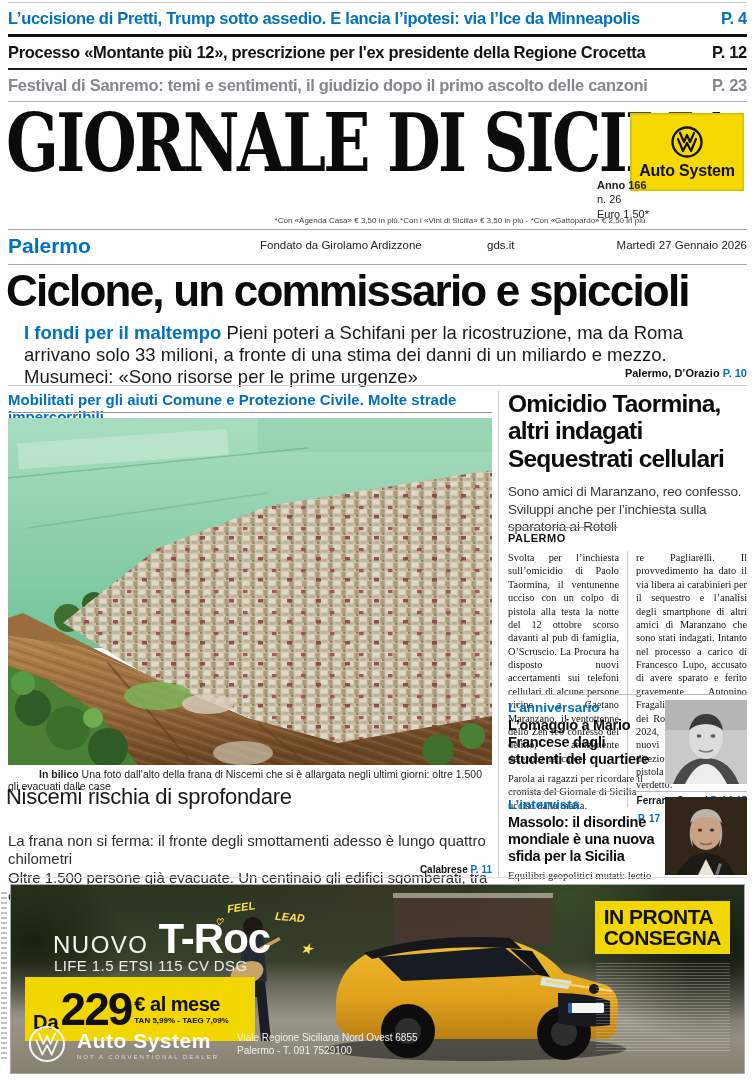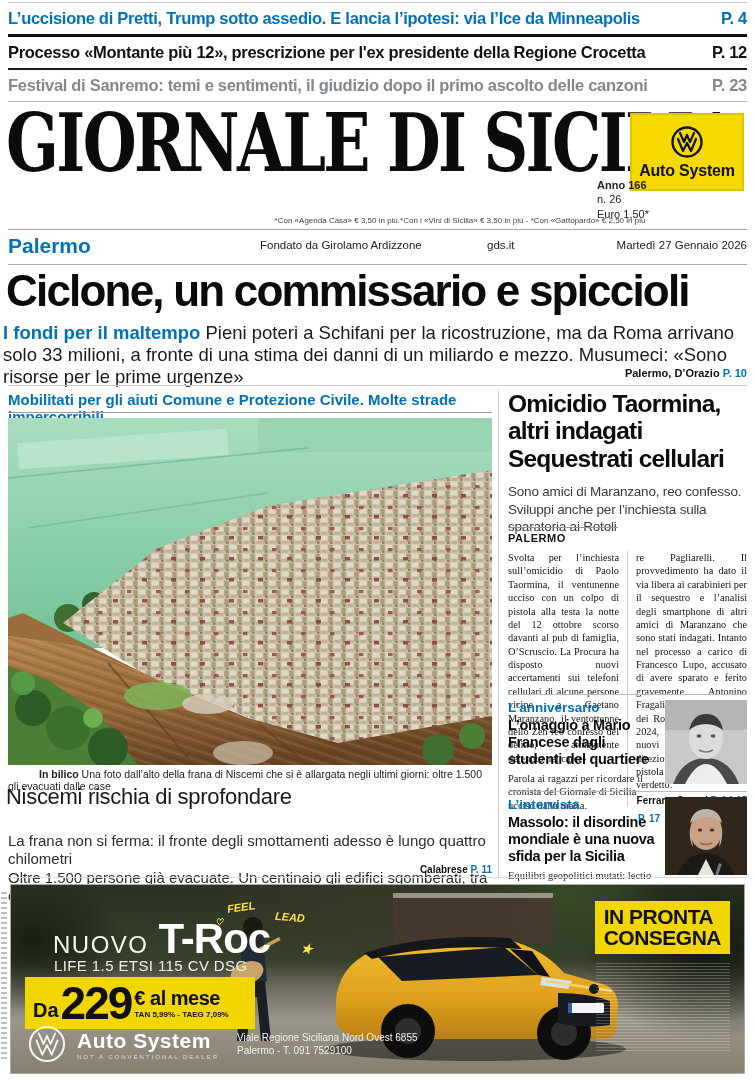--- a/index.html
+++ b/index.html
@@ -30,21 +30,21 @@
   
   .dateline{position:absolute;top:229px;left:8px;right:8px;height:34px;
       border-top:1px solid #a8a8a8;border-bottom:1px solid #a8a8a8;}
   .dateline span{position:absolute;top:9px;font-size:11.5px;color:#222;}
   .dl-city{left:0;top:4px !important;font-size:21px !important;font-weight:bold;color:#0072bc !important;}
   .dl-founder{left:252px;} .dl-site{left:479px;cursor:pointer;} .dl-date{right:0;}
 
   
   .lead-headline{position:absolute;top:266px;left:6px;font-size:44px;font-weight:800;
       letter-spacing:-1.8px;color:#0a0a0a;white-space:nowrap;cursor:pointer;}
-  .lead-deck{position:absolute;top:322px;left:3px;right:8px;font-size:18.5px;line-height:1.2;color:#1b1b1b;}
+  .lead-deck{position:absolute;top:322px;left:24px;right:8px;font-size:18.5px;line-height:1.2;color:#1b1b1b;}
   .lead-kicker{color:#0072bc;font-weight:bold;}
   .lead-byline{position:absolute;top:367px;right:8px;font-size:11px;font-weight:bold;color:#111;}
   .page-ref{color:#0072bc;font-weight:bold;}
   .rule-lead{position:absolute;top:385px;left:8px;right:8px;border-top:1px solid #ccc;}
 
   
   .kicker{position:absolute;top:391px;left:8px;width:484px;font-size:15px;font-weight:bold;color:#0072bc;}
   .kicker-rule{position:absolute;top:412px;left:8px;width:484px;border-top:1px solid #999;}
   .photo{position:absolute;top:418px;left:8px;width:484px;height:347px;}
   .photo svg{display:block;width:100%;height:100%;}
@@ -91,21 +91,21 @@
         radial-gradient(170px 120px at 95% 35%, rgba(16,22,12,.95), transparent 75%),
         radial-gradient(130px 100px at 3% 30%, rgba(22,30,13,.92), transparent 72%),
         radial-gradient(220px 130px at 50% 0%, rgba(66,56,42,.55), transparent 75%),
         linear-gradient(180deg,#2b3421 0%,#36402a 40%,#6d6a5d 54%,#9b968b 72%,#857f6d 100%);}
   .ad-house{position:absolute;left:382px;top:8px;width:160px;height:46px;background:#4c3730;
       border-top:5px solid #b9b3a6;opacity:.75;}
   .busker{position:absolute;left:206px;top:26px;width:72px;height:146px;}
   .ad-nuovo{position:absolute;left:42px;top:30px;color:#f4f4f4;font-size:24px;letter-spacing:1.5px;}
   .ad-model{font-size:42px;font-weight:800;letter-spacing:-1px;margin-left:10px;color:#fff;}
   .ad-trim{position:absolute;left:43px;top:72px;color:#eee;font-size:15px;font-weight:500;letter-spacing:.4px;}
-  .ad-pricebox{position:absolute;left:14px;top:92px;width:218px;height:52px;background:#f2d600;
+  .ad-pricebox{position:absolute;left:14px;top:92px;width:218px;height:64px;background:#f2d600;
       display:flex;align-items:center;padding:0 6px;color:#101010;}
   .ap-prefix{font-size:20px;font-weight:800;align-self:flex-end;margin:0 2px 7px 2px;}
   .ap-price{font-size:46px;font-weight:900;letter-spacing:-2px;line-height:1;}
   .ap-col{display:flex;flex-direction:column;margin-left:3px;}
   .ap-suffix{font-size:20px;font-weight:800;letter-spacing:-0.5px;}
   .ap-finance{font-size:8px;font-weight:800;}
   .ad-badge{position:absolute;right:14px;top:16px;background:#f2d600;padding:5px 9px;color:#111;}
   .ad-badge span{display:block;font-size:21px;font-weight:900;line-height:1.02;letter-spacing:-0.5px;}
   .ad-fineprint{position:absolute;right:14px;top:78px;width:134px;height:90px;opacity:.45;
       background:repeating-linear-gradient(180deg,rgba(255,255,255,.5) 0 1px,transparent 1px 3px);}

